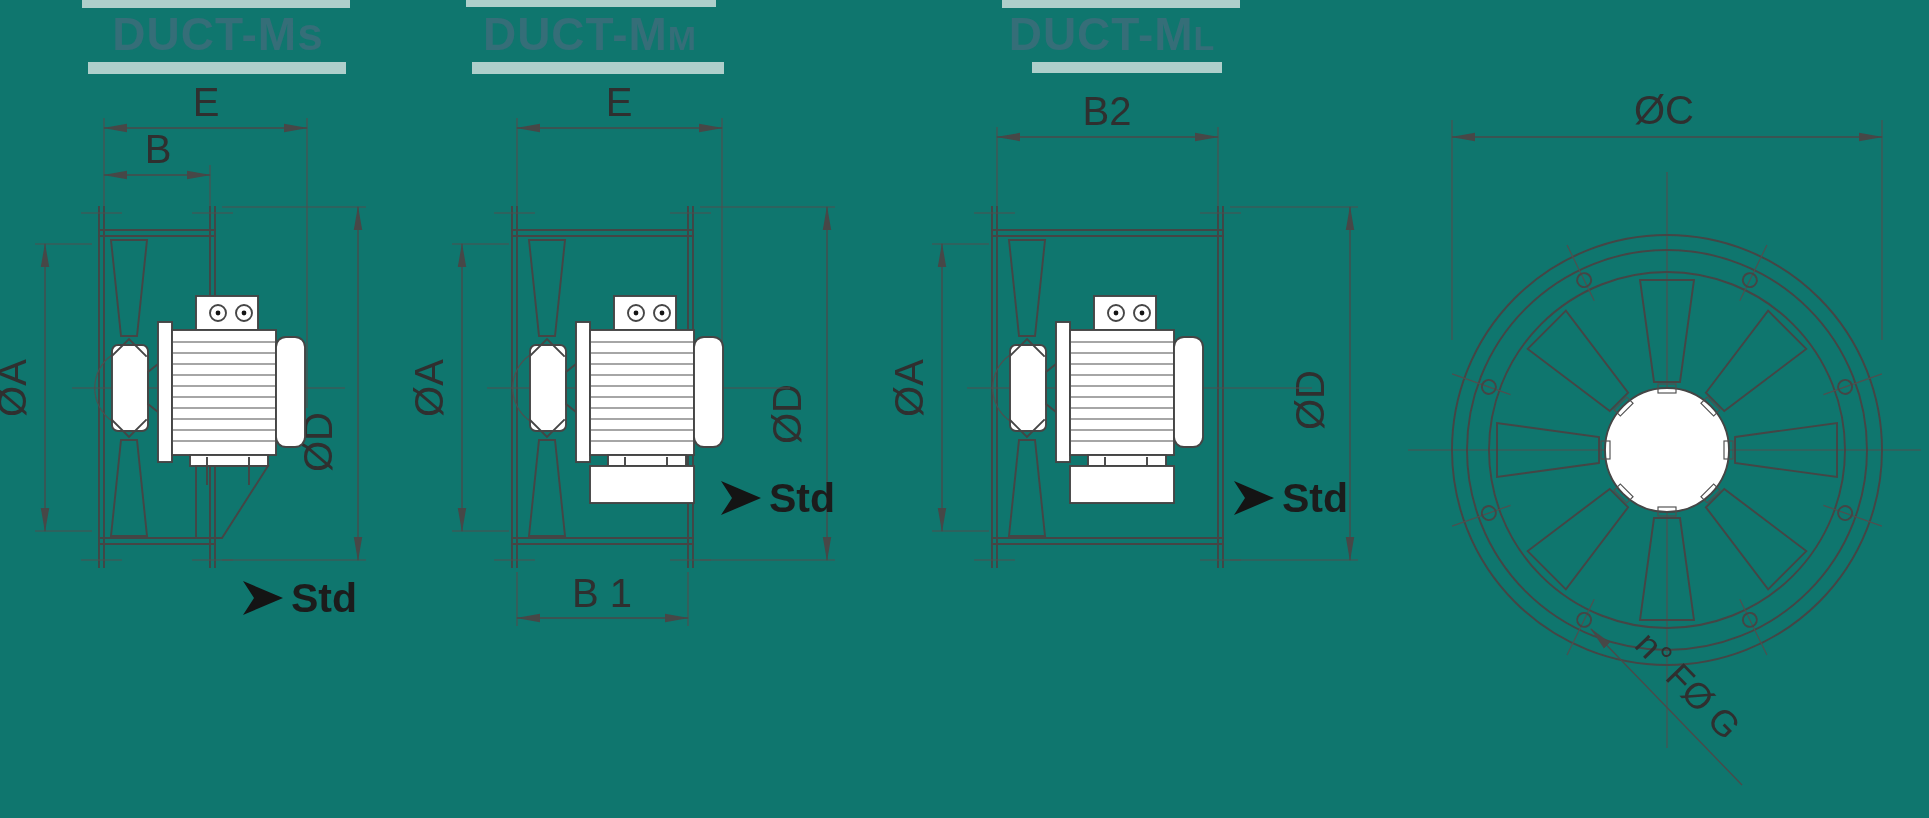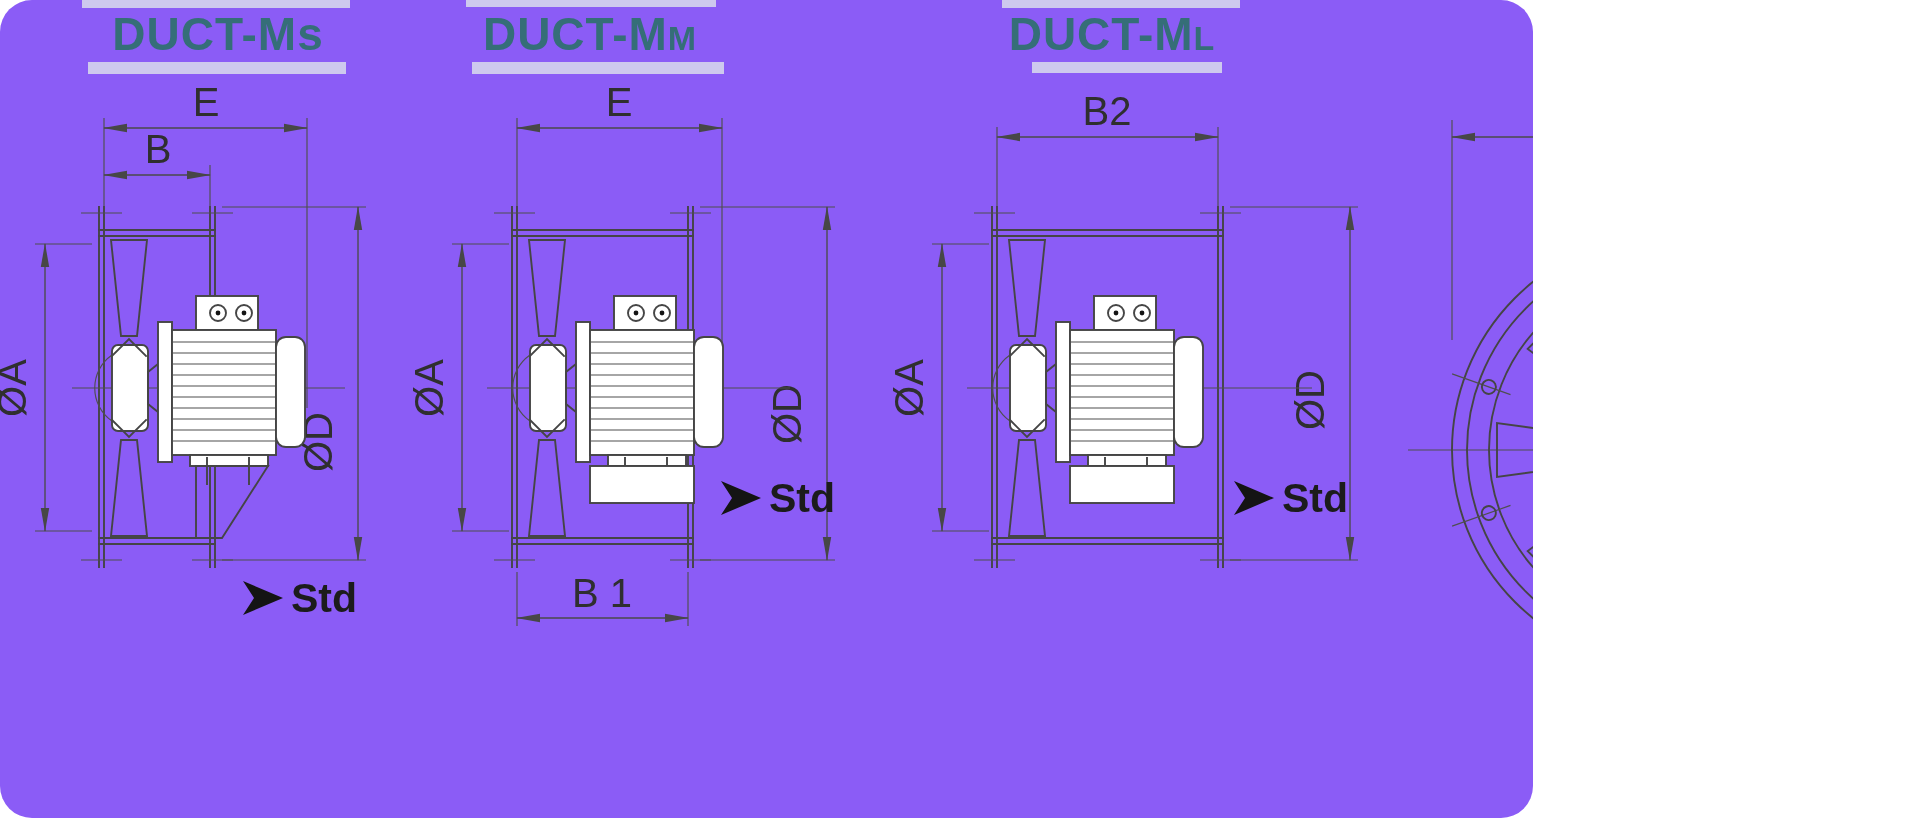--- a/index.html
+++ b/index.html
@@ -1,16 +1,16 @@
 <!DOCTYPE html>
 <html><head>
 <meta charset="utf-8">
 <style>
   html,body{margin:0;padding:0;background:#ffffff;}
-  #stage{position:relative;width:1533px;height:818px;background:#8b5cf6;overflow:hidden;border-radius:32px;}
+  #stage{position:relative;width:1929px;height:818px;background:#0f766e;overflow:hidden;}
   svg{display:block;}
   text{font-family:"Liberation Sans","DejaVu Sans",sans-serif;fill:#2f2f2f;}
   .title{font-size:46px;font-weight:bold;fill:#356e78;letter-spacing:1px;}
   .sfx-full{font-size:46px;font-weight:bold;}
   .sfx-small{font-size:34px;font-weight:bold;}
   .dimlab{font-size:40px;}
   .stdlab{font-size:41px;font-weight:bold;fill:#1c1c1c;}
   .notelab{font-size:36px;}
   .ln{stroke:#454545;stroke-width:1.9;fill:none;stroke-linecap:square;}
   .lnf{stroke:#454545;stroke-width:1.9;fill:#ffffff;}

